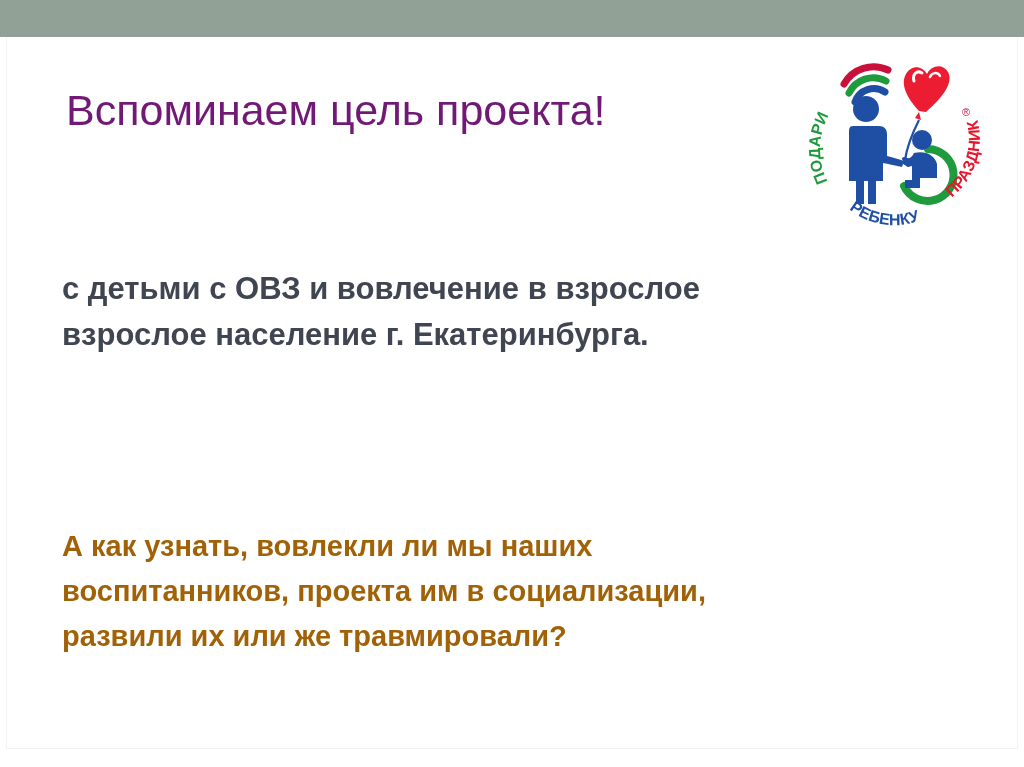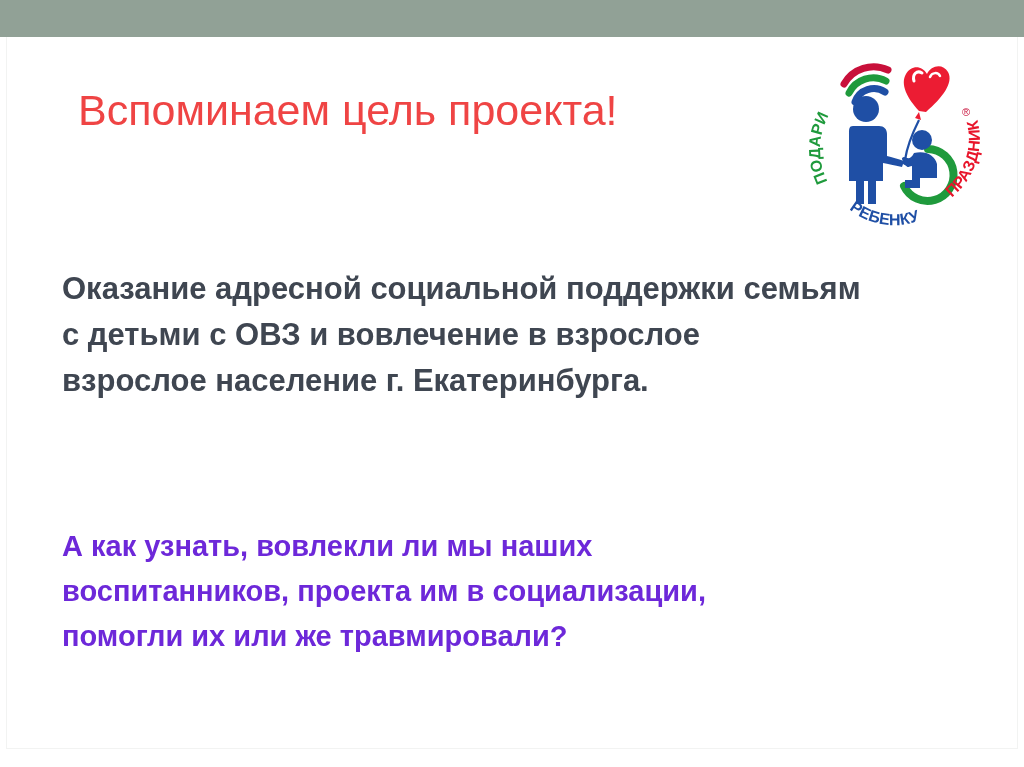--- a/index.html
+++ b/index.html
@@ -52,27 +52,27 @@
     left: 6px;
     bottom: 18px;
     width: 1012px;
     height: 1px;
     background: #f2f3f2;
   }
 
   
   .title {
     position: absolute;
-    left: 78px;
+    left: 66px;
     top: 88px;
     width: 700px;
     font-size: 43px;
     font-weight: 400;
     line-height: 1.05;
-    color: #ef4444;
+    color: #701a75;
     letter-spacing: 0px;
     white-space: nowrap;
   }
 
   
   .body-block {
     position: absolute;
     left: 62px;
     top: 266px;
     width: 920px;
@@ -89,21 +89,21 @@
   .red-block {
     position: absolute;
     left: 62px;
     top: 524px;
     width: 920px;
   }
   .red-line {
     font-size: 29px;
     font-weight: 700;
     line-height: 45px;
-    color: #6d28d9;
+    color: #a16207;
     white-space: nowrap;
   }
 
   
   .logo {
     position: absolute;
     left: 808px;
     top: 36px;
     width: 180px;
     height: 200px;
@@ -120,29 +120,28 @@
 <div class="slide">
 
   <div class="top-band"></div>
   <div class="frame-left"></div>
   <div class="frame-right"></div>
   <div class="frame-bottom"></div>
 
   <div class="title">Вспоминаем цель проекта!</div>
 
   <div class="body-block">
-    <div class="body-line">Оказание адресной социальной поддержки семьям</div>
     <div class="body-line">с детьми с ОВЗ и вовлечение в взрослое</div>
     <div class="body-line">взрослое население г. Екатеринбурга.</div>
   </div>
 
   <div class="red-block">
     <div class="red-line">А как узнать,  вовлекли ли мы наших</div>
     <div class="red-line">воспитанников, проекта им в социализации,</div>
-    <div class="red-line">помогли их или же травмировали?</div>
+    <div class="red-line">развили их или же травмировали?</div>
   </div>
 
   <div class="logo">
     <svg viewBox="0 0 180 200" xmlns="http://www.w3.org/2000/svg">
       <defs>
         <path id="arcLeft" d="M 22 150 A 72 72 0 0 1 62 45" fill="none"></path>
         <path id="arcBottom" d="M 27 158 A 72 72 0 0 0 140 165" fill="none"></path>
         <path id="arcRight" d="M 142 163 A 76 76 0 0 0 160 62" fill="none"></path>
       </defs>
 

